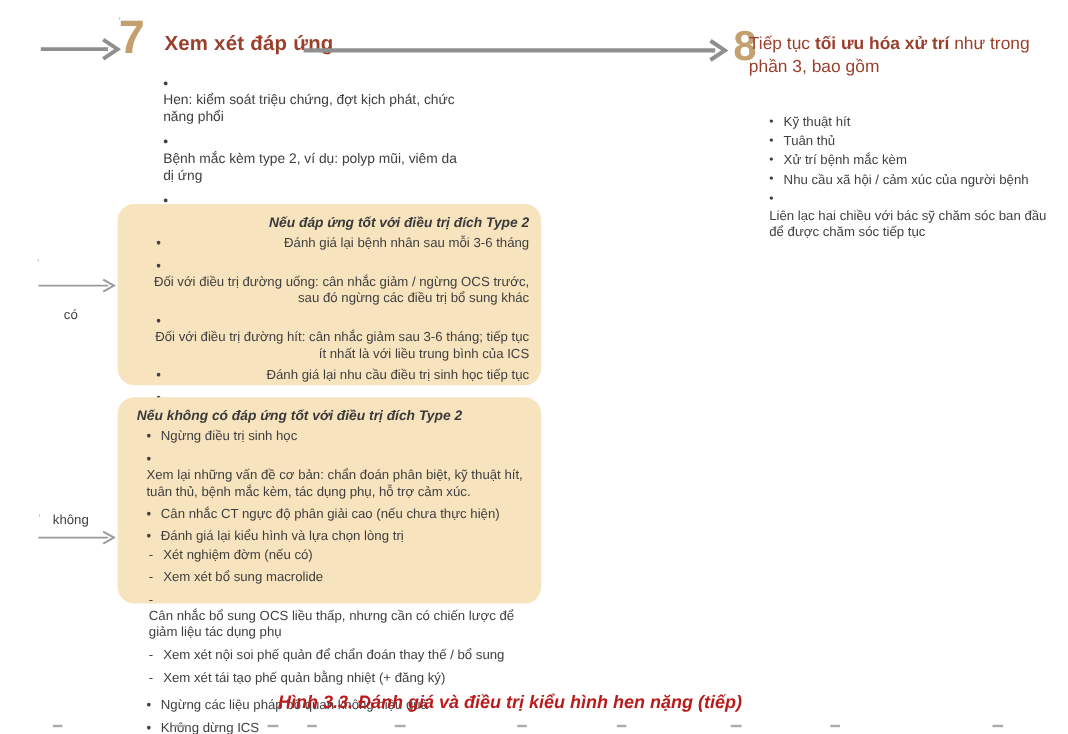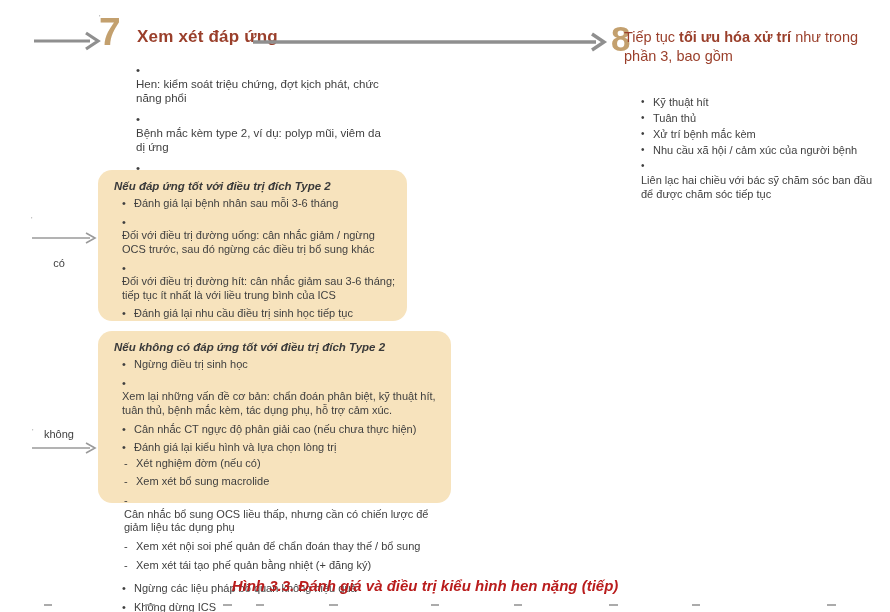--- a/index.html
+++ b/index.html
@@ -26,21 +26,21 @@
   ul.blist .marker { flex:0 0 12px; }
   ul.blist .txt { flex:1 1 auto; }
   .b7 { left:136px; top:63px; width:254px; font-size:11.5px; line-height:1.22; }
   .b7 li { margin-bottom:7px; }
   .b8 { left:641px; top:95px; width:246px; font-size:11px; line-height:1.28; }
   .b8 li { margin-bottom:2px; }
   .b8 .marker { flex:0 0 10px; font-size:10px; padding-top:1px; }
 
   
   .box { background:var(--boxbg,#f7e3bd); border-radius:14px; padding:10px 10px 8px 16px; }
-  .box-yes { left:98px; top:170px; width:309px; height:151px; }
+  .box-yes { left:98px; top:170px; width:353px; height:151px;text-align:right; }
   .box-no  { left:98px; top:331px; width:353px; height:172px; }
   .box-title { font-size:11.5px; font-weight:bold; font-style:italic; color:#3a3a3a; margin-bottom:5px; }
   .box ul.blist { font-size:11px; line-height:1.24; margin-left:8px; }
   .box ul.blist li { margin-bottom:5px; }
   .box ul.blist .marker { flex:0 0 12px; }
   ul.sublist { list-style:none; flex:1 0 100%; margin-left:2px; margin-top:2px; }
   ul.sublist li { display:flex; margin-bottom:2px; }
   ul.sublist .marker { flex:0 0 10px; }
   ul.blist li { flex-wrap:wrap; }
 

